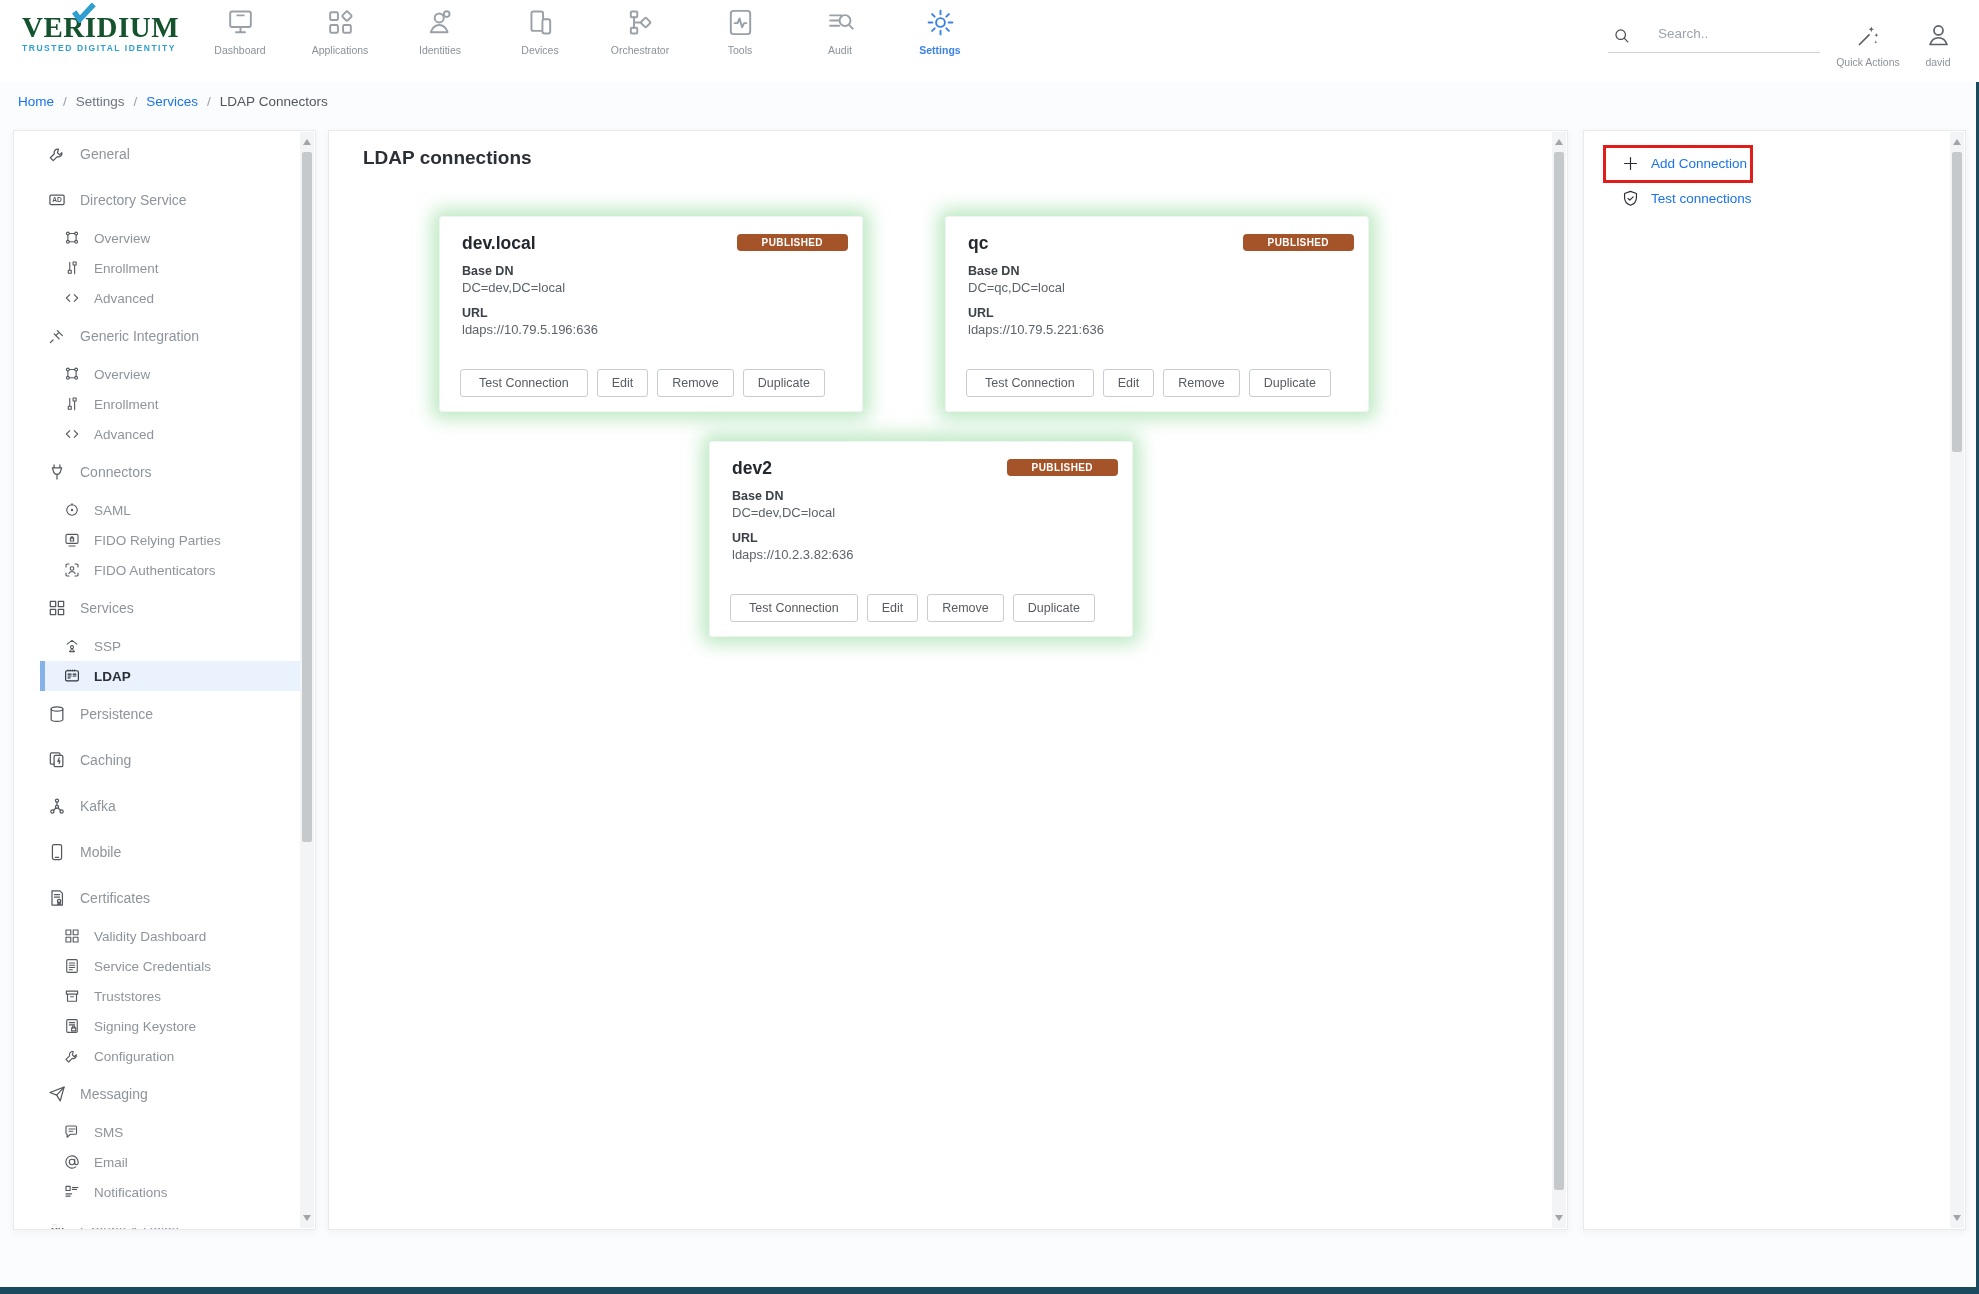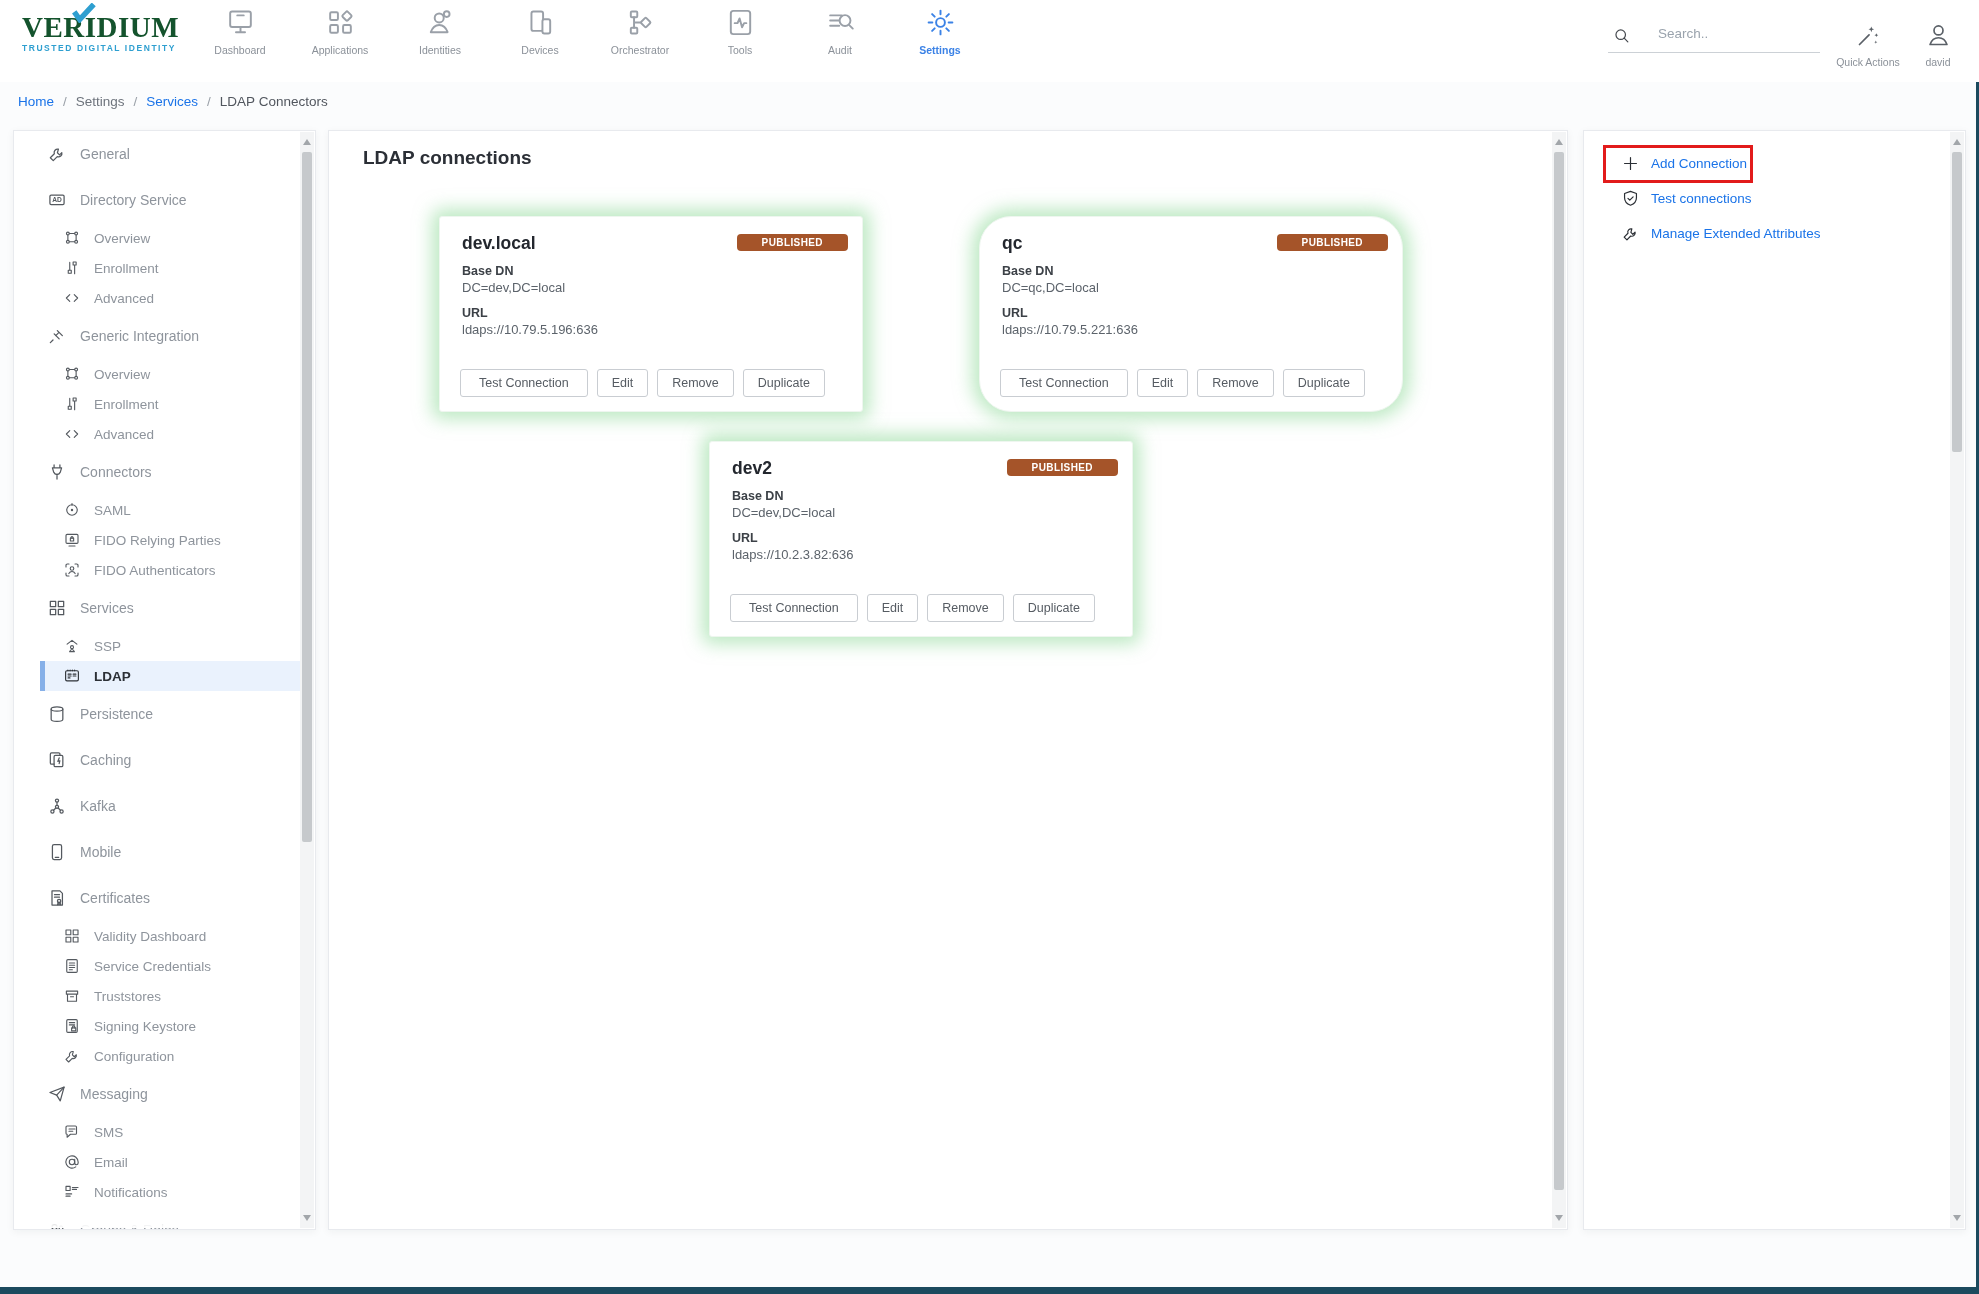--- a/index.html
+++ b/index.html
@@ -552,21 +552,21 @@
         <div class="cc-value" style="top: 63px;">DC=dev,DC=local</div>
         <div class="cc-label" style="top: 89px;">URL</div>
         <div class="cc-value" style="top: 105px;">ldaps://10.79.5.196:636</div>
         <div class="cc-buttons">
           <button class="btn">Test Connection</button>
           <button class="btn">Edit</button>
           <button class="btn">Remove</button>
           <button class="btn">Duplicate</button>
         </div>
       </div>
-      <div class="conn-card" style="left: 650px; top: 85px; border-radius: 32px;">
+      <div class="conn-card" style="left: 616px; top: 85px;">
         <div class="cc-title">qc</div>
         <div class="cc-badge">PUBLISHED</div>
         <div class="cc-label" style="top: 47px;">Base DN</div>
         <div class="cc-value" style="top: 63px;">DC=qc,DC=local</div>
         <div class="cc-label" style="top: 89px;">URL</div>
         <div class="cc-value" style="top: 105px;">ldaps://10.79.5.221:636</div>
         <div class="cc-buttons">
           <button class="btn">Test Connection</button>
           <button class="btn">Edit</button>
           <button class="btn">Remove</button>
@@ -607,28 +607,20 @@
       </div>
       <div class="action">
         <span class="icon">
           <svg viewBox="0 0 24 24">
             <path d="M12 3l7.5 2.7v5.2c0 4.6-3 7.8-7.5 9.6-4.5-1.8-7.5-5-7.5-9.6V5.7z"></path>
             <path d="M8.8 11.8l2.3 2.3 4.2-4.2"></path>
           </svg>
         </span>
         <span>Test connections</span>
       </div>
-      <div class="action">
-        <span class="icon">
-          <svg viewBox="0 0 24 24">
-            <path d="M13.7 6.2a4.2 4.2 0 0 0-4.9 5.5L4 16.5 7.5 20l4.8-4.8a4.2 4.2 0 0 0 5.5-4.9L15 13l-2.5-2.5z"></path>
-          </svg>
-        </span>
-        <span>Manage Extended Attributes</span>
-      </div>
     </div>
   <div id="annotation-box"></div>
   <div class="sb">
     <div class="sb-up"></div>
     <div class="sb-thumb" style="top:20px; height:300px;"></div>
     <div class="sb-down"></div>
   </div>
 </div>
 
 <div id="frame-right"></div>

